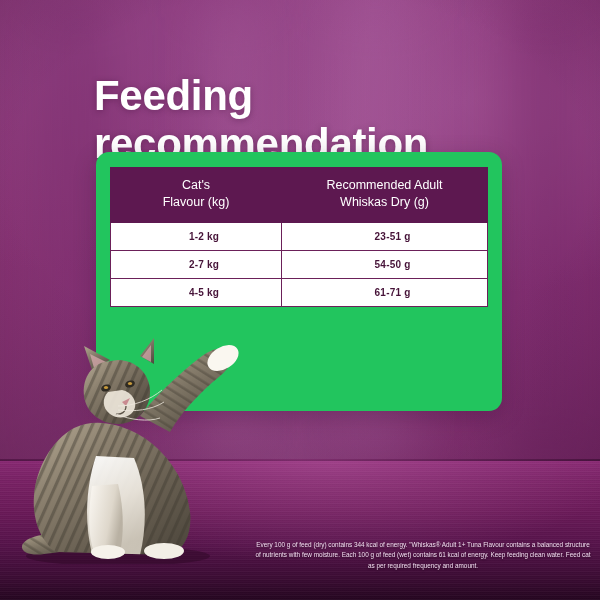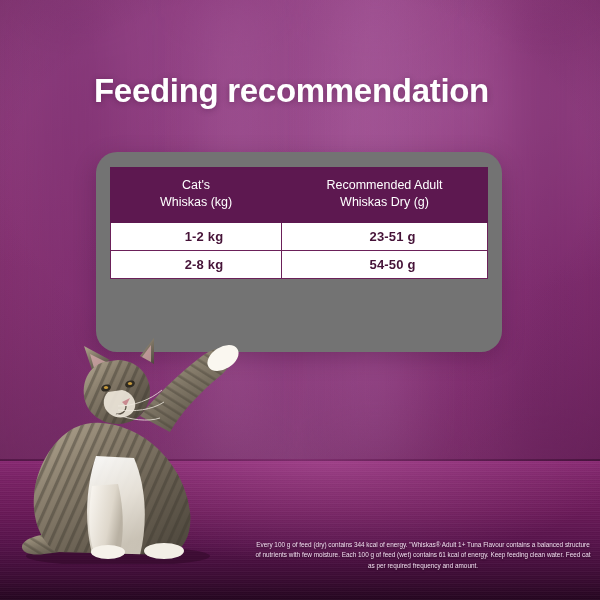--- a/index.html
+++ b/index.html
@@ -50,45 +50,45 @@
   }
   .floor-sheen{
     position:absolute;left:0;top:0;width:600px;height:141px;
     background:radial-gradient(80% 120% at 55% 0%, rgba(214,120,190,.30) 0%, rgba(214,120,190,0) 62%);
   }
   .floor-edge{position:absolute;left:0;top:459px;width:600px;height:2px;background:linear-gradient(90deg,rgba(60,14,52,.7),rgba(96,28,84,.55),rgba(50,10,44,.75));}
 
   
   .title{
     position:absolute;left:94px;top:72px;width:460px;
-    color:#ffffff;font-size:33px;font-weight:bold;letter-spacing:-.3px;
+    color:#ffffff;font-size:42px;font-weight:bold;letter-spacing:-.3px;
     text-shadow:0 1px 6px rgba(50,10,44,.35);
   }
 
   
   .card{
-    position:absolute;left:96px;top:152px;width:406px;height:200px;
-    background:#737373;border-radius:21px;
+    position:absolute;left:96px;top:152px;width:406px;height:259px;
+    background:#22c55e;border-radius:13px;
     box-shadow:0 6px 22px rgba(45,8,38,.28);
   }
   table.feed{
     position:absolute;left:14px;top:15px;width:378px;
     border-collapse:collapse;table-layout:fixed;
   }
   table.feed th,table.feed td{
     border:1px solid #6b2059;padding:0;text-align:center;
   }
   table.feed thead th{
     background:#5d1850;color:#ffffff;border-color:#5d1850;
     font-size:12.5px;font-weight:normal;line-height:1.38;
     padding:9px 4px 10px;
   }
   table.feed thead th.col-a{width:43%;}
   table.feed tbody td{
-    color:#461338;font-size:13px;font-weight:bold;
+    color:#461338;font-size:10px;font-weight:bold;
     height:27px;background:#fff;letter-spacing:.2px;padding-left:16px;
   }
 
   
   .cat{position:absolute;left:22px;top:336px;width:270px;height:228px;}
   .cat svg{display:block;}
 
   
   .fineprint{
     position:absolute;left:254px;top:540px;width:338px;
@@ -116,36 +116,40 @@
   <div class="floor-edge"></div>
 
   <div class="title">Feeding recommendation</div>
 
   <div class="card">
     <table class="feed">
       <thead>
         <tr>
           <th class="col-a">
             <span>Cat's</span><br>
-            <span>Whiskas (kg)</span>
+            <span>Flavour (kg)</span>
           </th>
           <th>
             <span>Recommended Adult</span><br>
             <span>Whiskas Dry (g)</span>
           </th>
         </tr>
       </thead>
       <tbody>
         <tr>
           <td>1-2 kg</td>
           <td>23-51 g</td>
         </tr>
         <tr>
-          <td>2-8 kg</td>
+          <td>2-7 kg</td>
           <td>54-50 g</td>
+        </tr>
+        <tr>
+          <td>4-5 kg</td>
+          <td>61-71 g</td>
         </tr>
       </tbody>
     </table>
   </div>
 
   <div class="cat">
     <svg width="270" height="228" viewBox="0 0 270 228" xmlns="http://www.w3.org/2000/svg">
       <defs>
         <linearGradient id="furA" x1="0" y1="0" x2="1" y2="1">
           <stop offset="0%" stop-color="#b8ac96"></stop>

